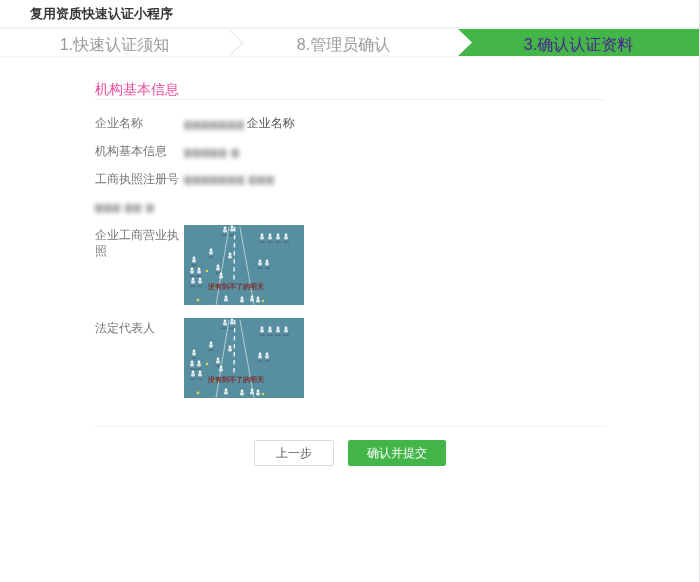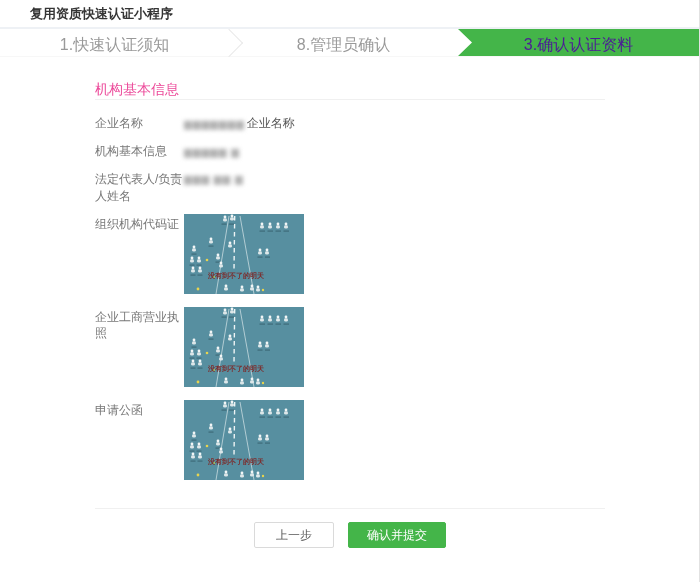--- a/index.html
+++ b/index.html
@@ -142,43 +142,42 @@
         <span class="redacted">▆▆▆▆▆▆▆</span><span class="clear-part">企业名称</span>
       </div>
     </div>
     <div class="field-row">
       <div class="field-label">机构基本信息</div>
       <div class="field-value">
         <span class="redacted">▆▆▆▆▆ ▆</span>
       </div>
     </div>
     <div class="field-row">
-      <div class="field-label">法定代表人/负责人姓名</div>
+      <div class="field-label">工商执照注册号</div>
+      <div class="field-value">
+        <span class="redacted">▆▆▆▆▆▆▆ ▆▆▆</span>
+      </div>
+    </div>
+    <div class="field-row">
       <div class="field-value">
         <span class="redacted">▆▆▆ ▆▆ ▆</span>
       </div>
     </div>
   </div>
 
-  <div class="attach-row">
-    <div class="attach-label">组织机构代码证</div>
-    <svg class="cert-img" viewBox="0 0 120 80">
-        <use href="#cert-art"></use>
-      </svg>
-  </div>
 
   <div class="attach-row">
     <div class="attach-label">企业工商营业执照</div>
     <svg class="cert-img" viewBox="0 0 120 80">
         <use href="#cert-art"></use>
       </svg>
   </div>
 
   <div class="attach-row">
-    <div class="attach-label">申请公函</div>
+    <div class="attach-label">法定代表人</div>
     <svg class="cert-img" viewBox="0 0 120 80">
         <use href="#cert-art"></use>
       </svg>
   </div>
 </div>
 
 <div class="footer-divider"></div>
 <div class="actions">
   <span class="btn btn-prev">上一步</span>
   <span class="btn btn-submit">确认并提交</span>

